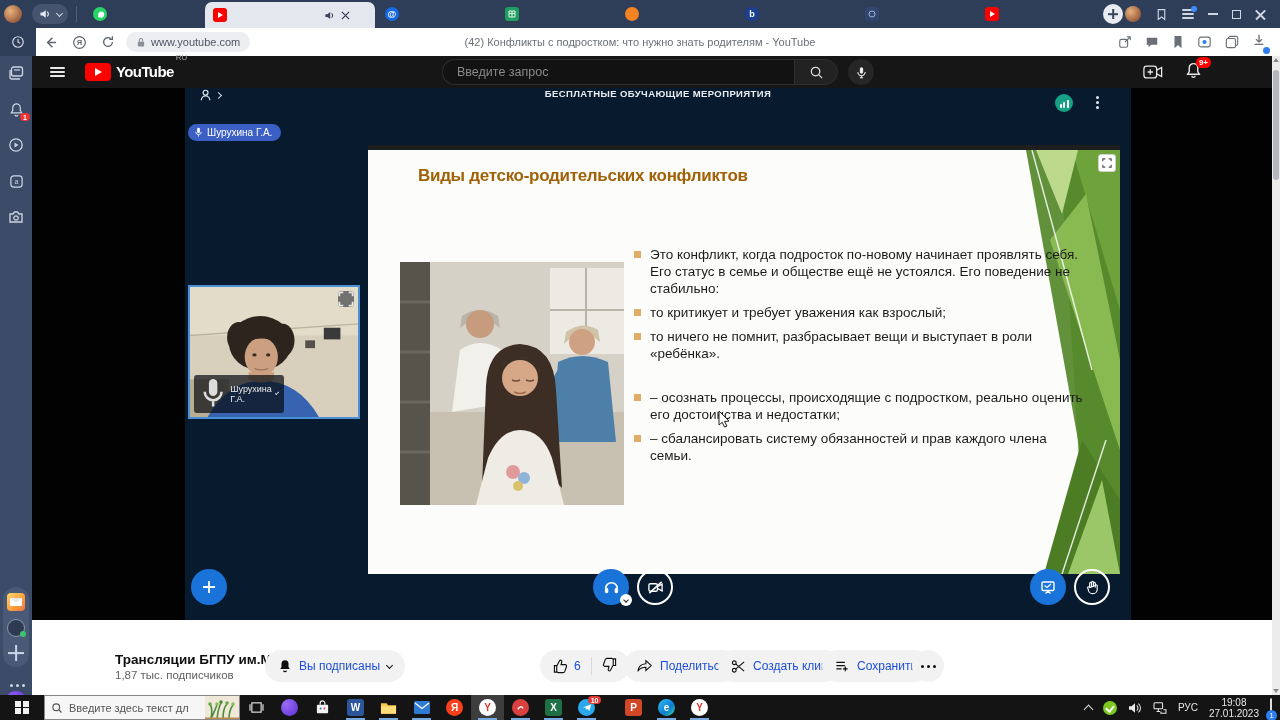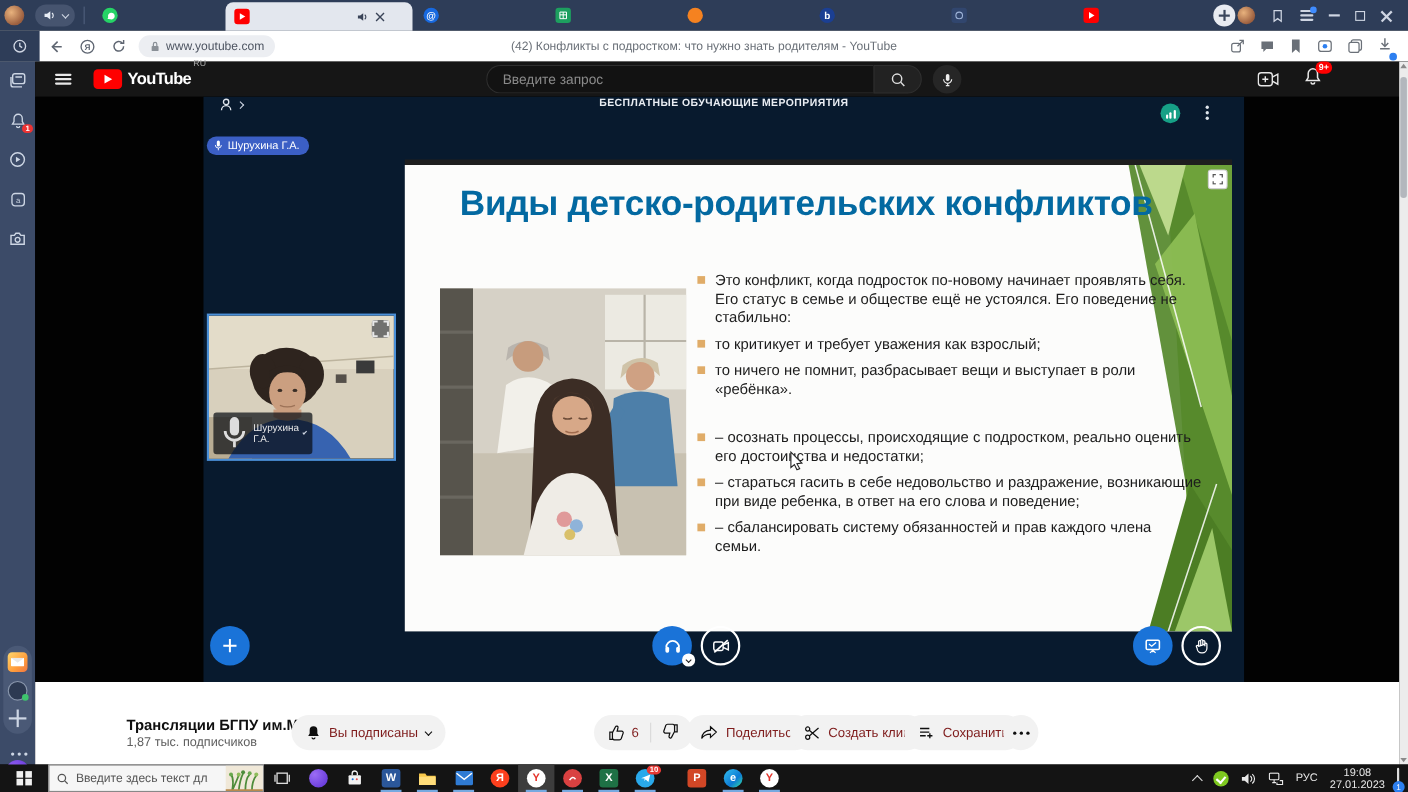--- a/index.html
+++ b/index.html
@@ -92,21 +92,21 @@
   #webcam { position:absolute; left:3px; top:197px; width:172px; height:134px; background:#000; border:2px solid #4a90d9; }
   #webcam svg { display:block; width:100%; height:100%; }
   .cam-name { position:absolute; left:4px; bottom:4px; background:rgba(10,14,20,0.72); color:#e8e8e8; font-size:9px; padding:2px 6px; border-radius:3px; display:flex; align-items:center; gap:4px; }
   .expand-ic { position:absolute; right:4px; top:4px; width:16px; height:16px; background:rgba(20,26,36,0.55); border-radius:3px; display:flex; align-items:center; justify-content:center; }
   .chev { width:5px; height:5px; border-right:1.4px solid #cfd6e3; border-bottom:1.4px solid #cfd6e3; transform:rotate(45deg); margin-top:-2px; }
 
   
   #slide-strip { position:absolute; left:183px; top:57px; width:752px; height:5px; background:#1e1e1e; }
   #slide { position:absolute; left:183px; top:62px; width:752px; height:424px; background:#fcfcfb; overflow:hidden; }
   #slide-decor { position:absolute; right:0; top:0; height:100%; }
-  #slide-title { position:absolute; left:50px; top:16px; width:660px; font-size:32px; font-weight:bold; color:#0369a1; letter-spacing:-0.3px; }
+  #slide-title { position:absolute; left:50px; top:16px; width:660px; font-size:17px; font-weight:bold; color:#a16207; letter-spacing:-0.3px; }
   #slide-sub { position:absolute; left:47px; top:62px; display:flex; gap:9px; align-items:flex-start; }
   #slide-sub .txt { font-size:16px; font-weight:bold; color:#2d2d2d; }
   .sq { width:7px; height:7px; background:#e0ac68; flex:none; margin-top:5px; }
   #slide-photo { position:absolute; left:32px; top:112px; width:224px; height:243px; }
   #slide-bullets { position:absolute; left:266px; top:96px; width:458px; display:flex; flex-direction:column; gap:7px; }
   .sbullet { display:flex; gap:9px; font-size:13.5px; line-height:17px; color:#1c1c1c; }
   .sb-gap { height:13px; }
   .imp { font-size:15px; font-weight:bold; }
   .imp u { text-underline-offset:2px; }
   #slide-expand { position:absolute; right:4px; top:4px; width:18px; height:18px; background:#fff; border:1px solid #d0d0d0; border-radius:3px; display:flex; align-items:center; justify-content:center; }
@@ -119,21 +119,21 @@
   .hp-badge .chev { border-color:#222; width:4px; height:4px; margin-top:-1px; }
 
   
   #cursor { position:absolute; left:533px; top:322px; z-index:50; }
 
   
   #belowbar { left:32px; top:620px; width:1240px; height:75px; background:#fff; }
   #vtitle { position:absolute; left:50px; top:8px; font-size:15.5px; font-weight:bold; color:#0f0f0f; }
   #chname { position:absolute; left:83px; top:32px; font-size:13.5px; font-weight:bold; color:#0f0f0f; }
   #chsubs { position:absolute; left:83px; top:49px; font-size:11.5px; color:#606060; }
-  .pill { position:absolute; top:30px; height:32px; border-radius:16px; background:#f2f2f2; display:flex; align-items:center; gap:7px; padding:0 13px; font-size:12px; color:#7f1d1d; white-space:nowrap; }
+  .pill { position:absolute; top:30px; height:32px; border-radius:16px; background:#f2f2f2; display:flex; align-items:center; gap:7px; padding:0 13px; font-size:12px; color:#1d4ed8; white-space:nowrap; }
   .pill .chev { border-color:#0f0f0f; }
   .like-div { width:1px; height:18px; background:#d9d9d9; margin:0 3px; }
   .more-btn { position:absolute; top:30px; width:32px; height:32px; border-radius:50%; background:#f2f2f2; display:flex; align-items:center; justify-content:center; }
   .more-btn .dots-h i { background:#0f0f0f; }
 
   
   #chatpanel { position:absolute; left:918px; top:13px; width:274px; height:62px; border:1px solid #e0e0e0; border-bottom:none; border-radius:12px 12px 0 0; background:#fff; overflow:hidden; }
   #chat-head { display:flex; align-items:center; padding:8px 12px 6px 14px; border-bottom:1px solid #eee; }
   #chat-title { font-size:12.5px; font-weight:bold; color:#0f0f0f; margin-right:6px; }
   #chat-kebab { margin-left:auto; width:3px; height:3px; border-radius:50%; background:#555; box-shadow:0 5px 0 #555, 0 -5px 0 #555; margin-right:6px; }
@@ -532,24 +532,20 @@
               <span class="sq"></span>
               <span>то ничего не помнит, разбрасывает вещи и выступает в роли «ребёнка».</span>
             </div>
           <div class="sb-gap"></div>
           <div class="sbullet">
               <span class="sq"></span>
               <span>– осознать процессы, происходящие с подростком, реально оценить его достоинства и недостатки;</span>
             </div>
           <div class="sbullet">
               <span class="sq"></span>
-              <span>– стараться гасить в себе недовольство и раздражение, возникающие при виде ребенка, в ответ на его слова и поведение;</span>
-            </div>
-          <div class="sbullet">
-              <span class="sq"></span>
               <span>– сбалансировать систему обязанностей и прав каждого члена семьи.</span>
             </div>
         </div>
 
         <span id="slide-expand">
           <svg width="10" height="10" viewBox="0 0 12 12">
               <path d="M1 4V1h3M8 1h3v3M11 8v3H8M4 11H1V8" fill="none" stroke="#555" stroke-width="1.4"></path>
             </svg>
         </span>
       </div>

